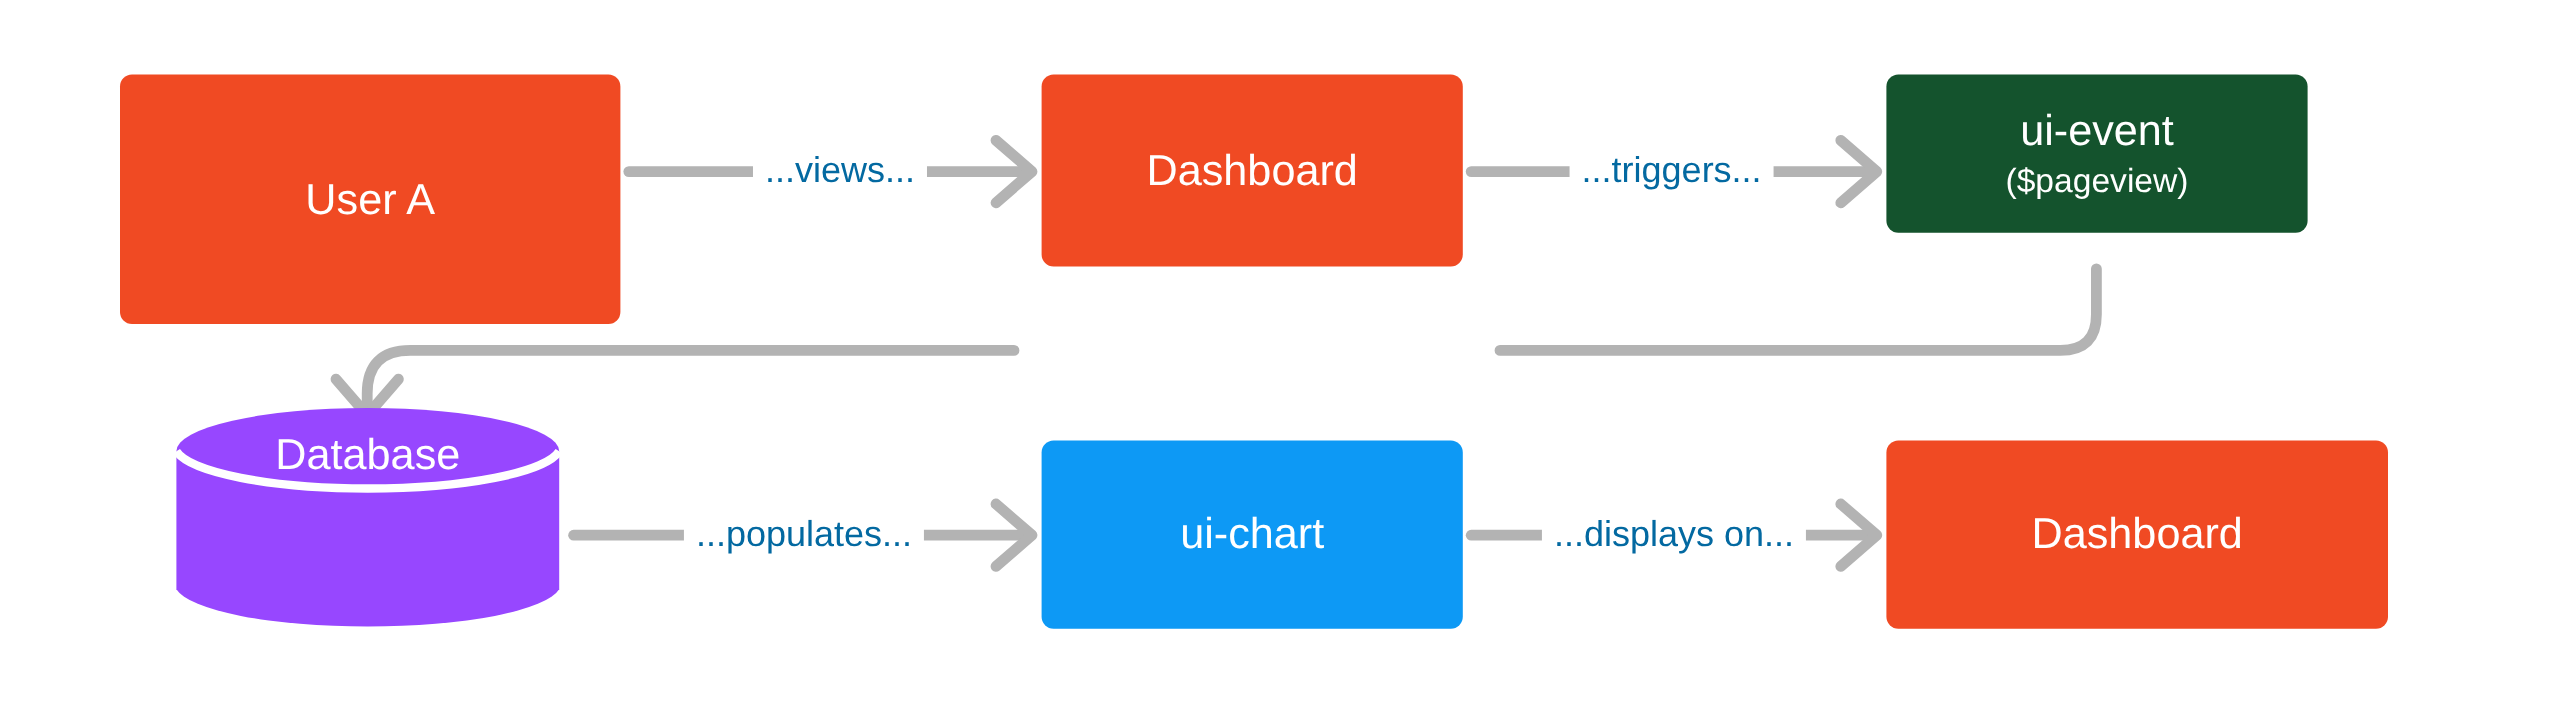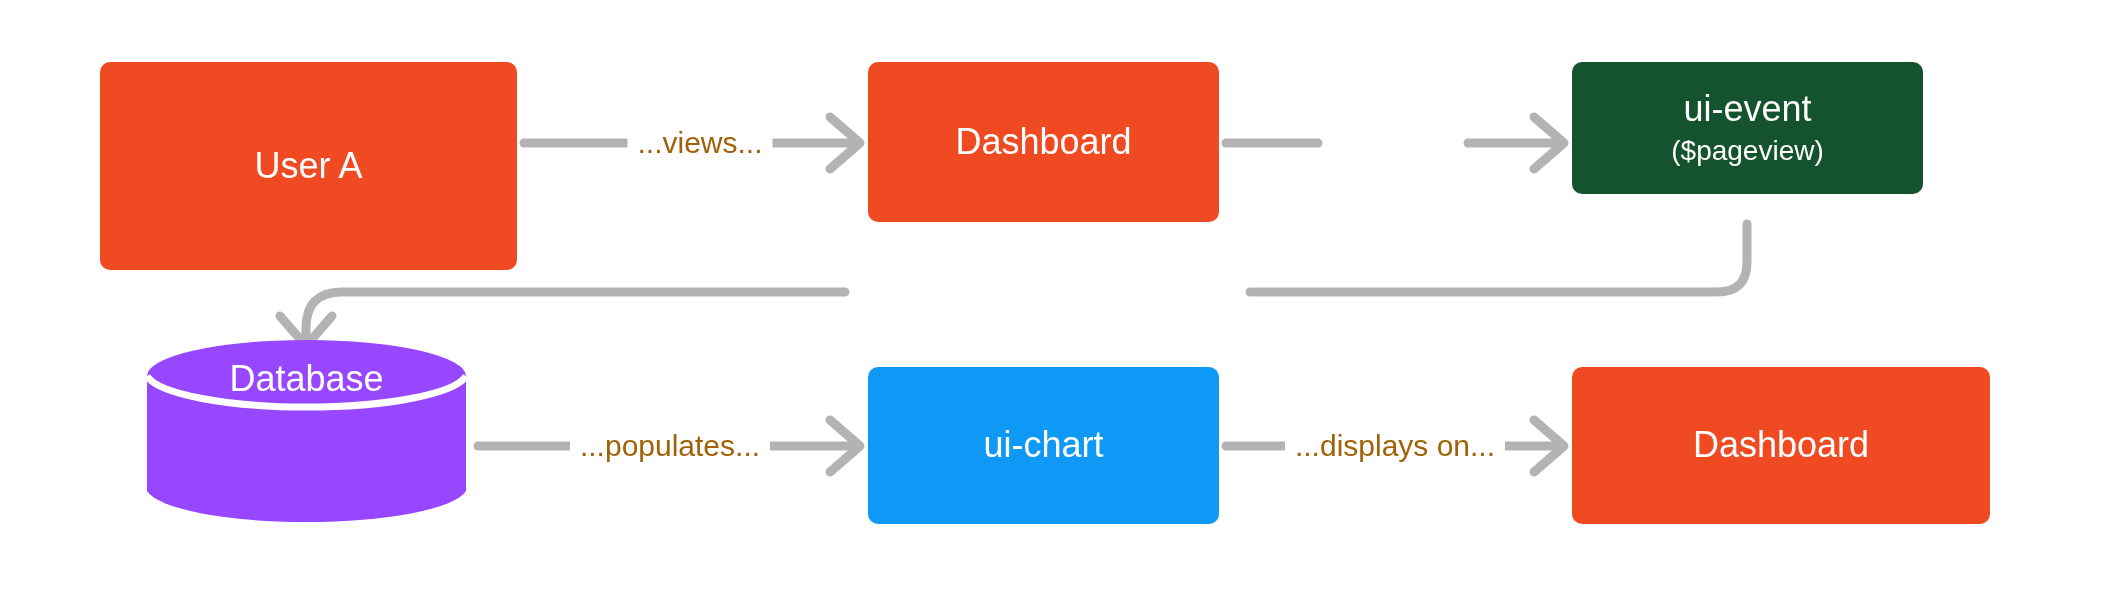--- a/index.html
+++ b/index.html
@@ -4,21 +4,21 @@
 <style>
   html,body{margin:0;padding:0;background:#fff;}
   body{width:2126px;height:603px;overflow:hidden;font-family:"Liberation Sans",sans-serif;}
   #canvas{position:relative;width:2126px;height:603px;background:#ffffff;}
 
   .node{position:absolute;display:flex;flex-direction:column;align-items:center;justify-content:center;
         border-radius:10px;color:#ffffff;text-align:center;line-height:1.30;}
   .node .line1{font-size:36px;}
   .node .line2{font-size:28px;}
 
-  .edge-label{position:absolute;font-size:30px;color:#a16207;white-space:nowrap;
+  .edge-label{position:absolute;font-size:30px;color:#0369a1;white-space:nowrap;
               transform:translate(-50%,-50%);background:#ffffff;padding:0 10px;}
 
   svg.wires{position:absolute;left:0;top:0;width:2126px;height:603px;overflow:visible;}
   .wire{fill:none;stroke:#b3b3b3;stroke-width:9;stroke-linecap:round;stroke-linejoin:round;}
   .head{fill:none;stroke:#b3b3b3;stroke-width:9;stroke-linecap:round;stroke-linejoin:round;}
 
   .db{position:absolute;}
   .db .lbl{position:absolute;left:0;width:100%;text-align:center;color:#fff;font-size:36px;}
 </style>
 </head>
@@ -53,20 +53,21 @@
     </g>
 
     <g>
       <path class="wire" d="M 1226 446 L 1312 446"></path>
       <path class="wire" d="M 1478 446 L 1562 446"></path>
       <path class="head" d="M 1534 420 L 1564 446 L 1534 472"></path>
     </g>
   </svg>
 
   <div class="edge-label" style="left:700px;top:143px;">...views...</div>
+  <div class="edge-label" style="left:1393px;top:143px;">...triggers...</div>
   <div class="edge-label" style="left:1395px;top:446px;">...displays on...</div>
   <div class="edge-label" style="left:670px;top:446px;">...populates...</div>
 
   <div class="node" style="left:100px;top:62px;width:417px;height:208px;background:#F04A23;">
     <div class="line1">User A</div>
   </div>
 
   <div class="node" style="left:868px;top:62px;width:351px;height:160px;background:#F04A23;">
     <div class="line1">Dashboard</div>
   </div>

